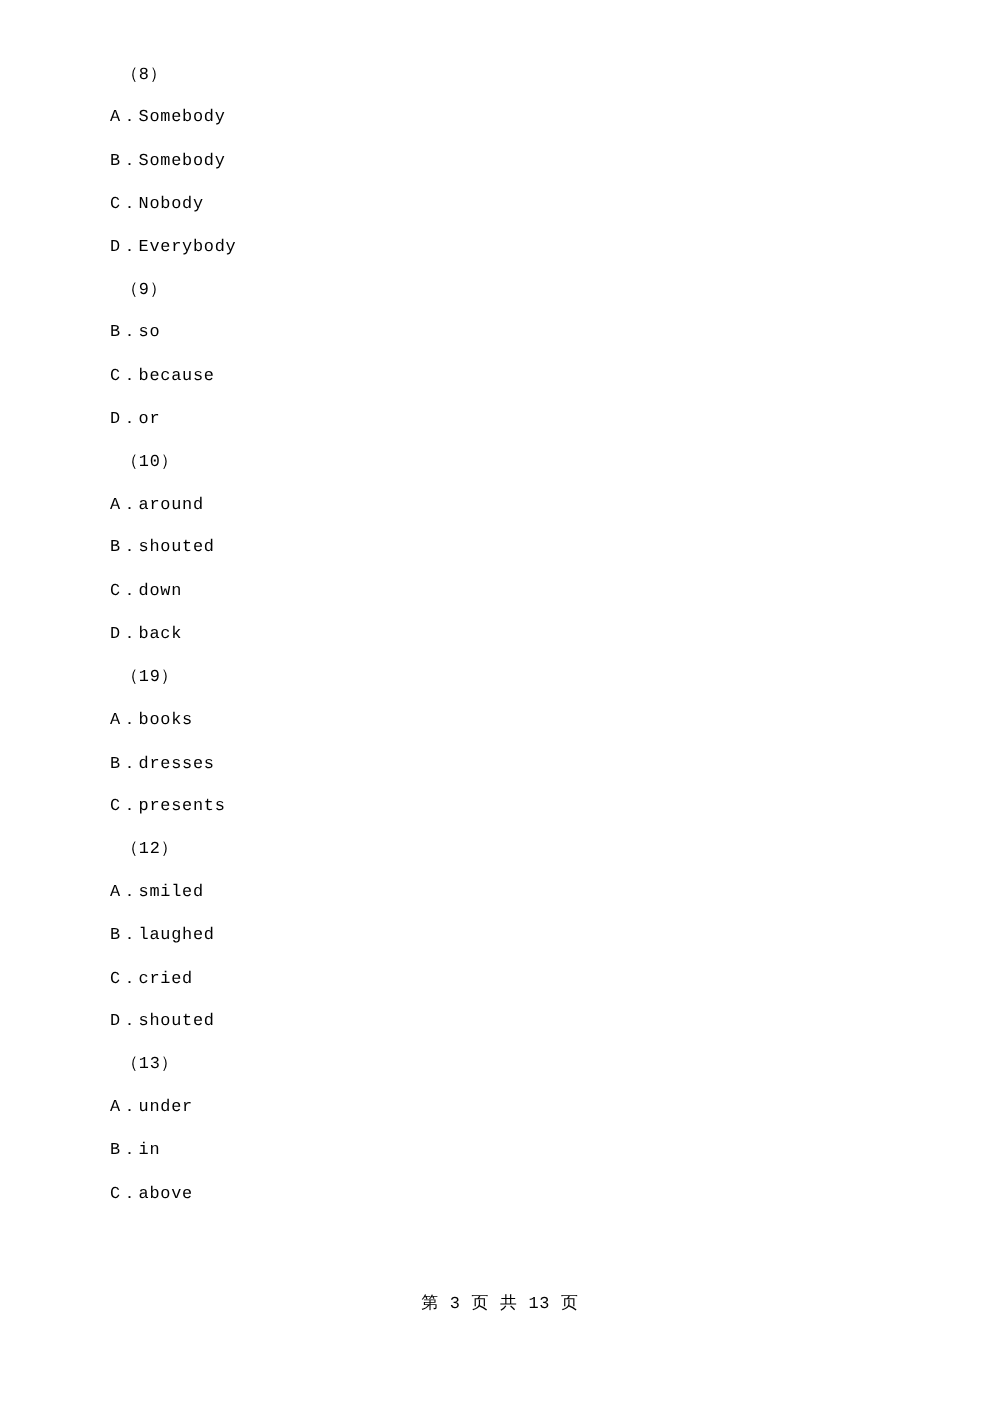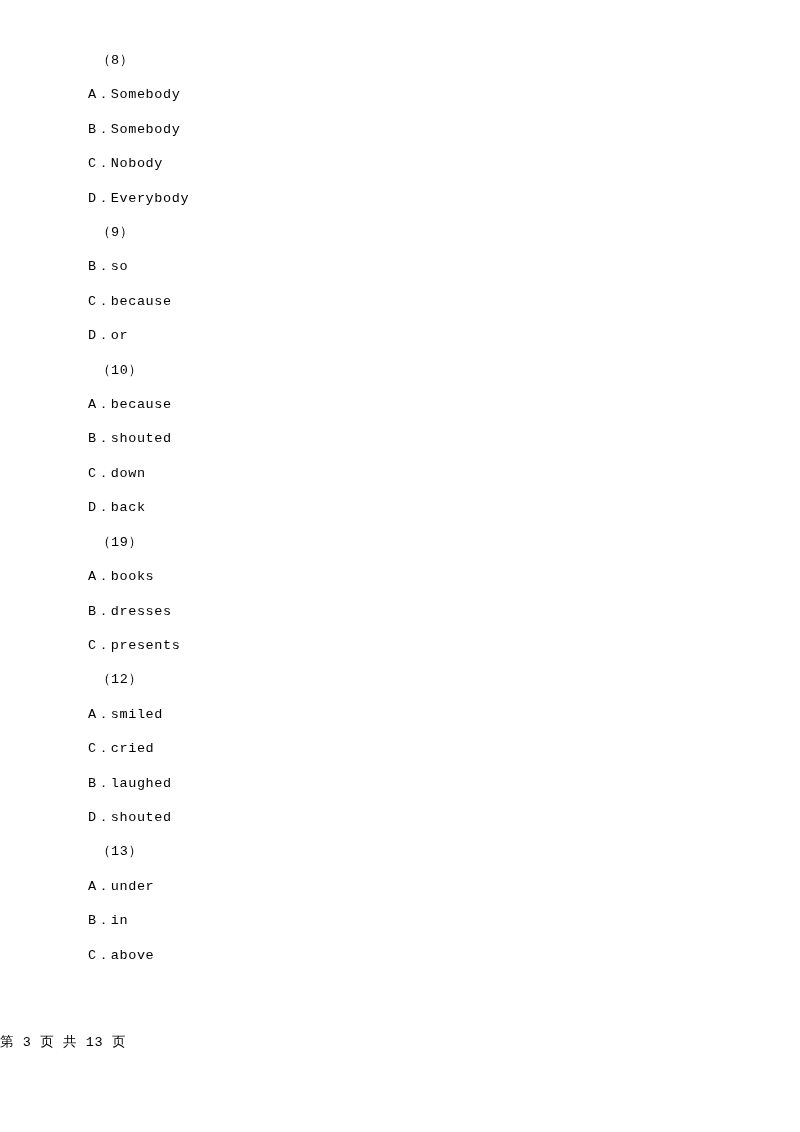--- a/index.html
+++ b/index.html
@@ -37,21 +37,21 @@
     color: #000000;
   }
   .line.group {
     padding-left: 9px;
   }
   .footer {
     position: absolute;
     left: 0;
     top: 1033px;
     width: 800px;
-    text-align: left;
+    text-align: center;
     font-size: 13.5px;
     letter-spacing: 0.6px;
     white-space: pre;
     color: #000000;
   }
 </style>
 </head>
 <body>
 
 <div class="page">
@@ -59,32 +59,32 @@
       <div class="line group">（8）</div>
       <div class="line">A．Somebody</div>
       <div class="line">B．Somebody</div>
       <div class="line">C．Nobody</div>
       <div class="line">D．Everybody</div>
       <div class="line group">（9）</div>
       <div class="line">B．so</div>
       <div class="line">C．because</div>
       <div class="line">D．or</div>
       <div class="line group">（10）</div>
-      <div class="line">A．because</div>
+      <div class="line">A．around</div>
       <div class="line">B．shouted</div>
       <div class="line">C．down</div>
       <div class="line">D．back</div>
       <div class="line group">（19）</div>
       <div class="line">A．books</div>
       <div class="line">B．dresses</div>
       <div class="line">C．presents</div>
       <div class="line group">（12）</div>
       <div class="line">A．smiled</div>
+      <div class="line">B．laughed</div>
       <div class="line">C．cried</div>
-      <div class="line">B．laughed</div>
       <div class="line">D．shouted</div>
       <div class="line group">（13）</div>
       <div class="line">A．under</div>
       <div class="line">B．in</div>
       <div class="line">C．above</div>
     </div>
   <div class="footer">第 3 页 共 13 页</div>
 </div>
 
 </body></html>

